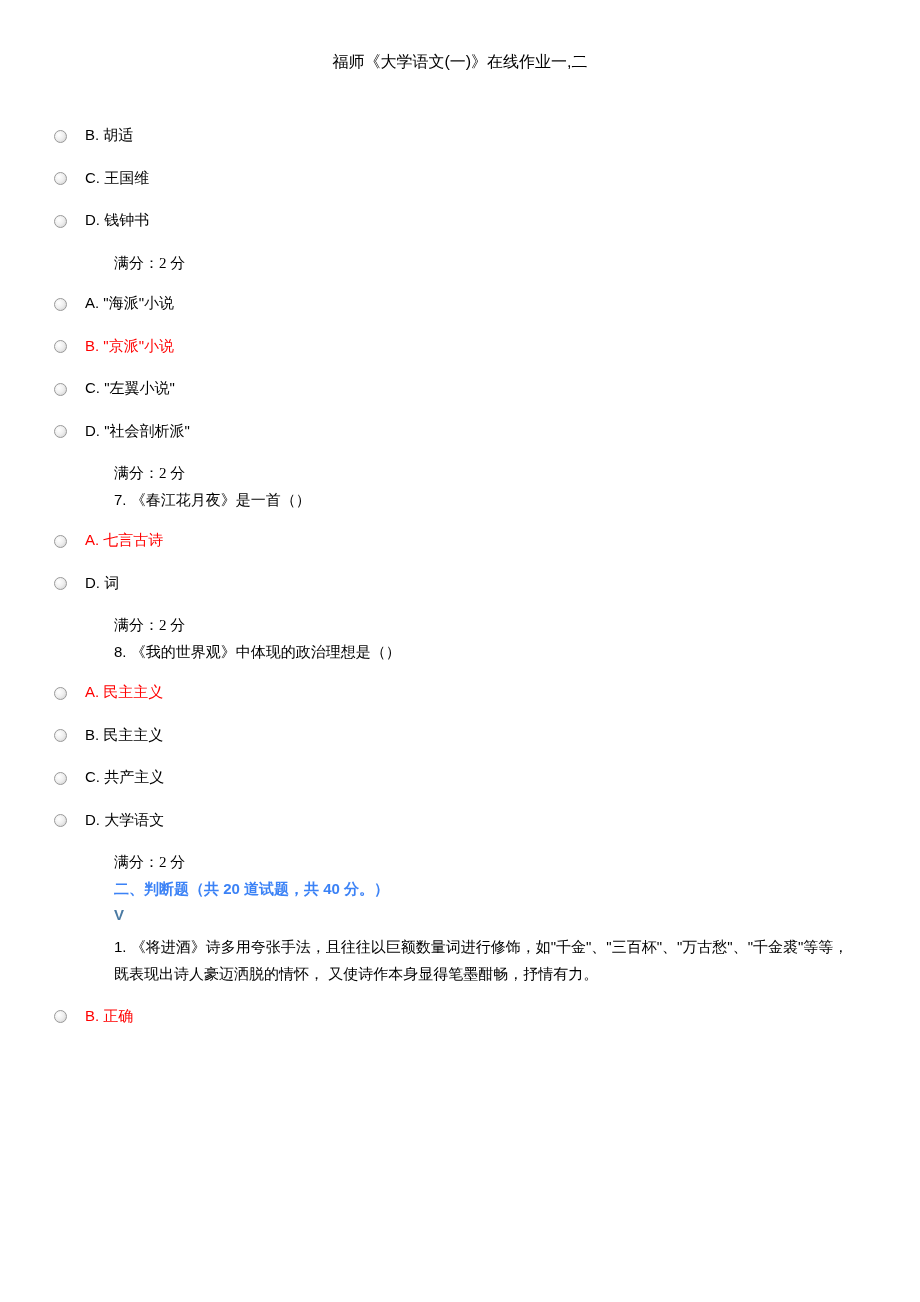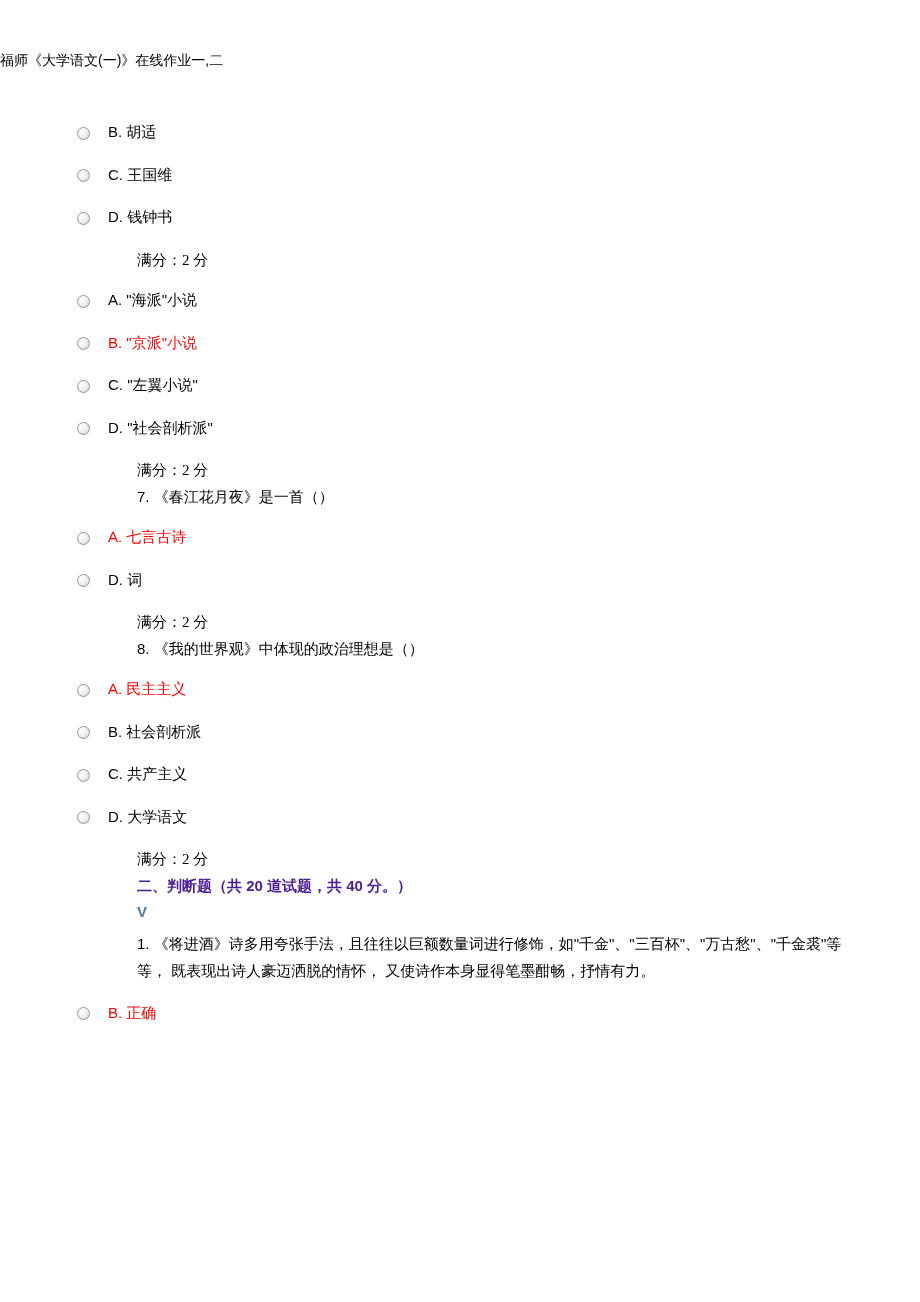--- a/index.html
+++ b/index.html
@@ -7,25 +7,26 @@
       width: 920px;
       min-height: 1302px;
       background: #ffffff;
       font-family: "Microsoft YaHei", "SimSun", Arial, sans-serif;
       color: #000000;
       font-size: 15px;
       line-height: 1.5;
       padding: 50px 0;
     }
     .page-header {
-      font-size: 14px;
+      text-align: center;
+      font-size: 16px;
       margin-bottom: 50px;
     }
     .content {
-      padding-left: 77px;
+      padding-left: 54px;
       padding-right: 60px;
     }
     .option-row {
       display: flex;
       align-items: center;
       margin-bottom: 20px;
     }
     .radio-circle {
       width: 13px;
       height: 13px;
@@ -50,21 +51,21 @@
     }
     .question-stem {
       font-family: Arial, "SimSun", sans-serif;
     }
     .red-text { color: #ff0000; }
     .section-block {
       padding-left: 60px;
       margin-bottom: 6px;
     }
     .section-title {
-      color: #4c1d95;
+      color: #3b82f6;
       font-weight: bold;
     }
     .section-mark {
       color: #4a7aa3;
       font-weight: bold;
       margin-top: 4px;
       margin-bottom: 4px;
     }
     .tf-stem {
       padding-left: 60px;
@@ -135,21 +136,21 @@
     <div class="score-line">满分：2  分</div>
     <div class="question-stem">8.  《我的世界观》中体现的政治理想是（）</div>
   </div>
 
   <div class="option-row">
     <span class="radio-circle"></span>
     <span class="option-text red-text">A. 民主主义</span>
   </div>
   <div class="option-row">
     <span class="radio-circle"></span>
-    <span class="option-text">B. 社会剖析派</span>
+    <span class="option-text">B. 民主主义</span>
   </div>
   <div class="option-row">
     <span class="radio-circle"></span>
     <span class="option-text">C. 共产主义</span>
   </div>
   <div class="option-row">
     <span class="radio-circle"></span>
     <span class="option-text">D. 大学语文</span>
   </div>
 

